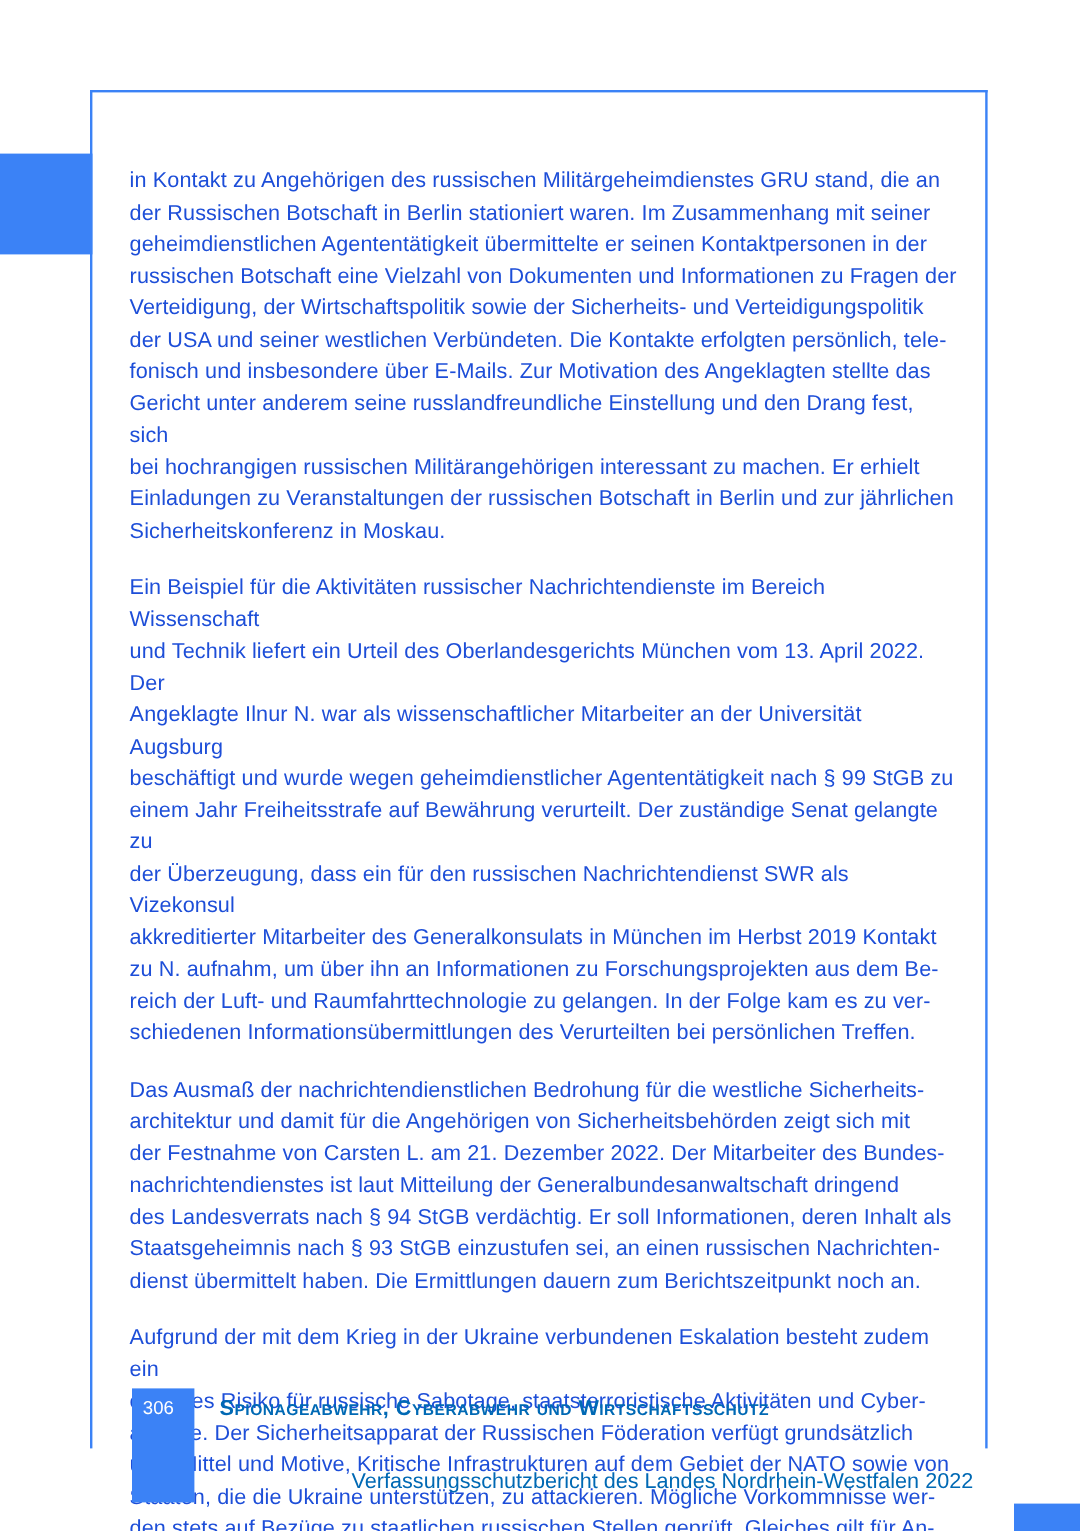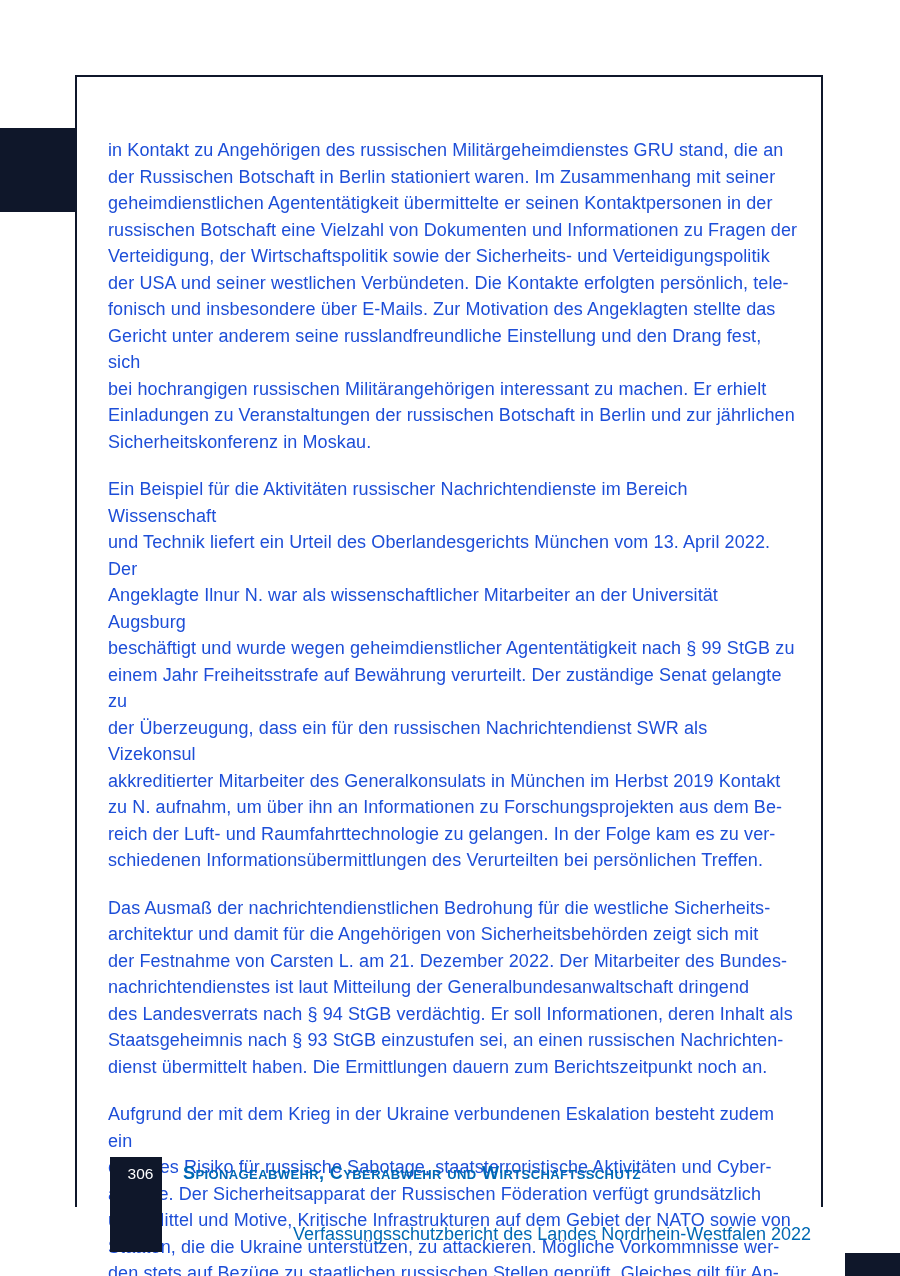--- a/index.html
+++ b/index.html
@@ -7,21 +7,21 @@
     padding: 0;
     background: #ffffff;
   }
   body {
     position: relative;
     width: 900px;
     height: 1276px;
     font-family: "Liberation Sans", sans-serif;
     overflow: hidden;
   }
-  .blue { background: #0f172a; text-align: center; }
+  .blue { background: #3b82f6; }
 
   
   .frame-top {
     position: absolute; left: 75px; top: 75px;
     width: 748px; height: 2px;
   }
   .frame-left {
     position: absolute; left: 75px; top: 75px;
     width: 2px; height: 1132px;
   }

